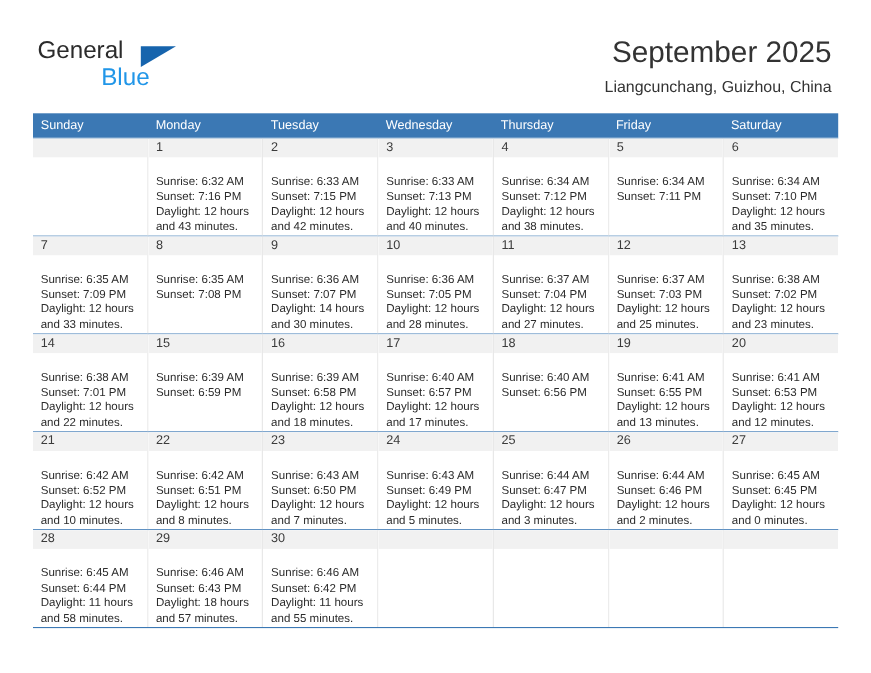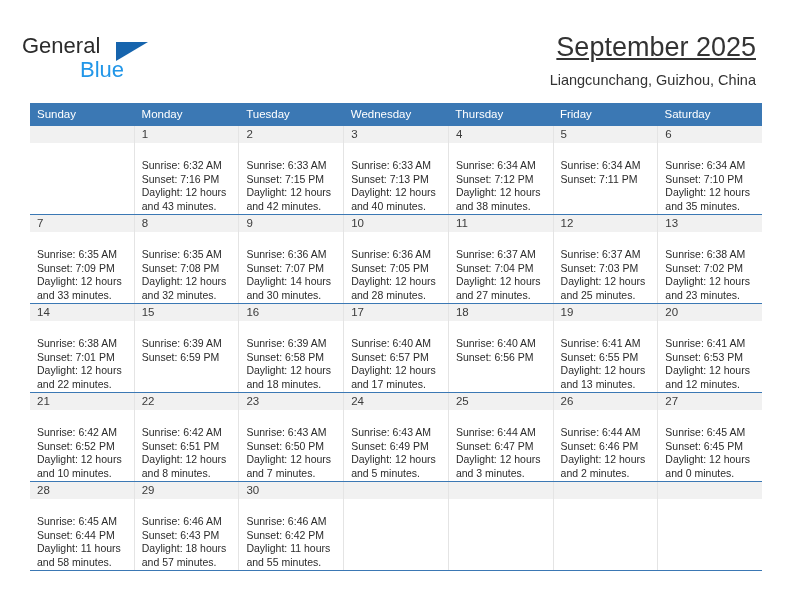--- a/index.html
+++ b/index.html
@@ -24,21 +24,21 @@
   
   .header {
     position: absolute;
     left: 0;
     top: 0;
     width: 792px;
     height: 100px;
   }
   .brand {
     position: absolute;
-    left: 22px;
+    left: 34px;
     top: 33px;
     width: 230px;
     height: 52px;
   }
   .brand-general {
     position: absolute;
     left: 0;
     top: 0;
     font-size: 22px;
     letter-spacing: 0px;
@@ -67,21 +67,20 @@
     right: 36px;
     top: 30px;
     text-align: right;
   }
   .cal-title {
     font-size: 27px;
     color: #333333;
     line-height: 34px;
     font-weight: normal;
     white-space: nowrap;
-    text-decoration: underline;
   }
   .cal-subtitle {
     font-size: 14.5px;
     color: #333333;
     line-height: 22px;
     margin-top: 5px;
     white-space: nowrap;
   }
 
   
@@ -238,21 +237,20 @@
               <div>Sunrise: 6:35 AM</div>
               <div>Sunset: 7:09 PM</div>
               <div class="daylight-line">Daylight: 12 hours and 33 minutes.</div>
             </div>
           </div>
           <div class="day-cell">
             <div class="day-number">8</div>
             <div class="day-info">
               <div>Sunrise: 6:35 AM</div>
               <div>Sunset: 7:08 PM</div>
-              <div class="daylight-line">Daylight: 12 hours and 32 minutes.</div>
             </div>
           </div>
           <div class="day-cell">
             <div class="day-number">9</div>
             <div class="day-info">
               <div>Sunrise: 6:36 AM</div>
               <div>Sunset: 7:07 PM</div>
               <div class="daylight-line">Daylight: 14 hours and 30 minutes.</div>
             </div>
           </div>

